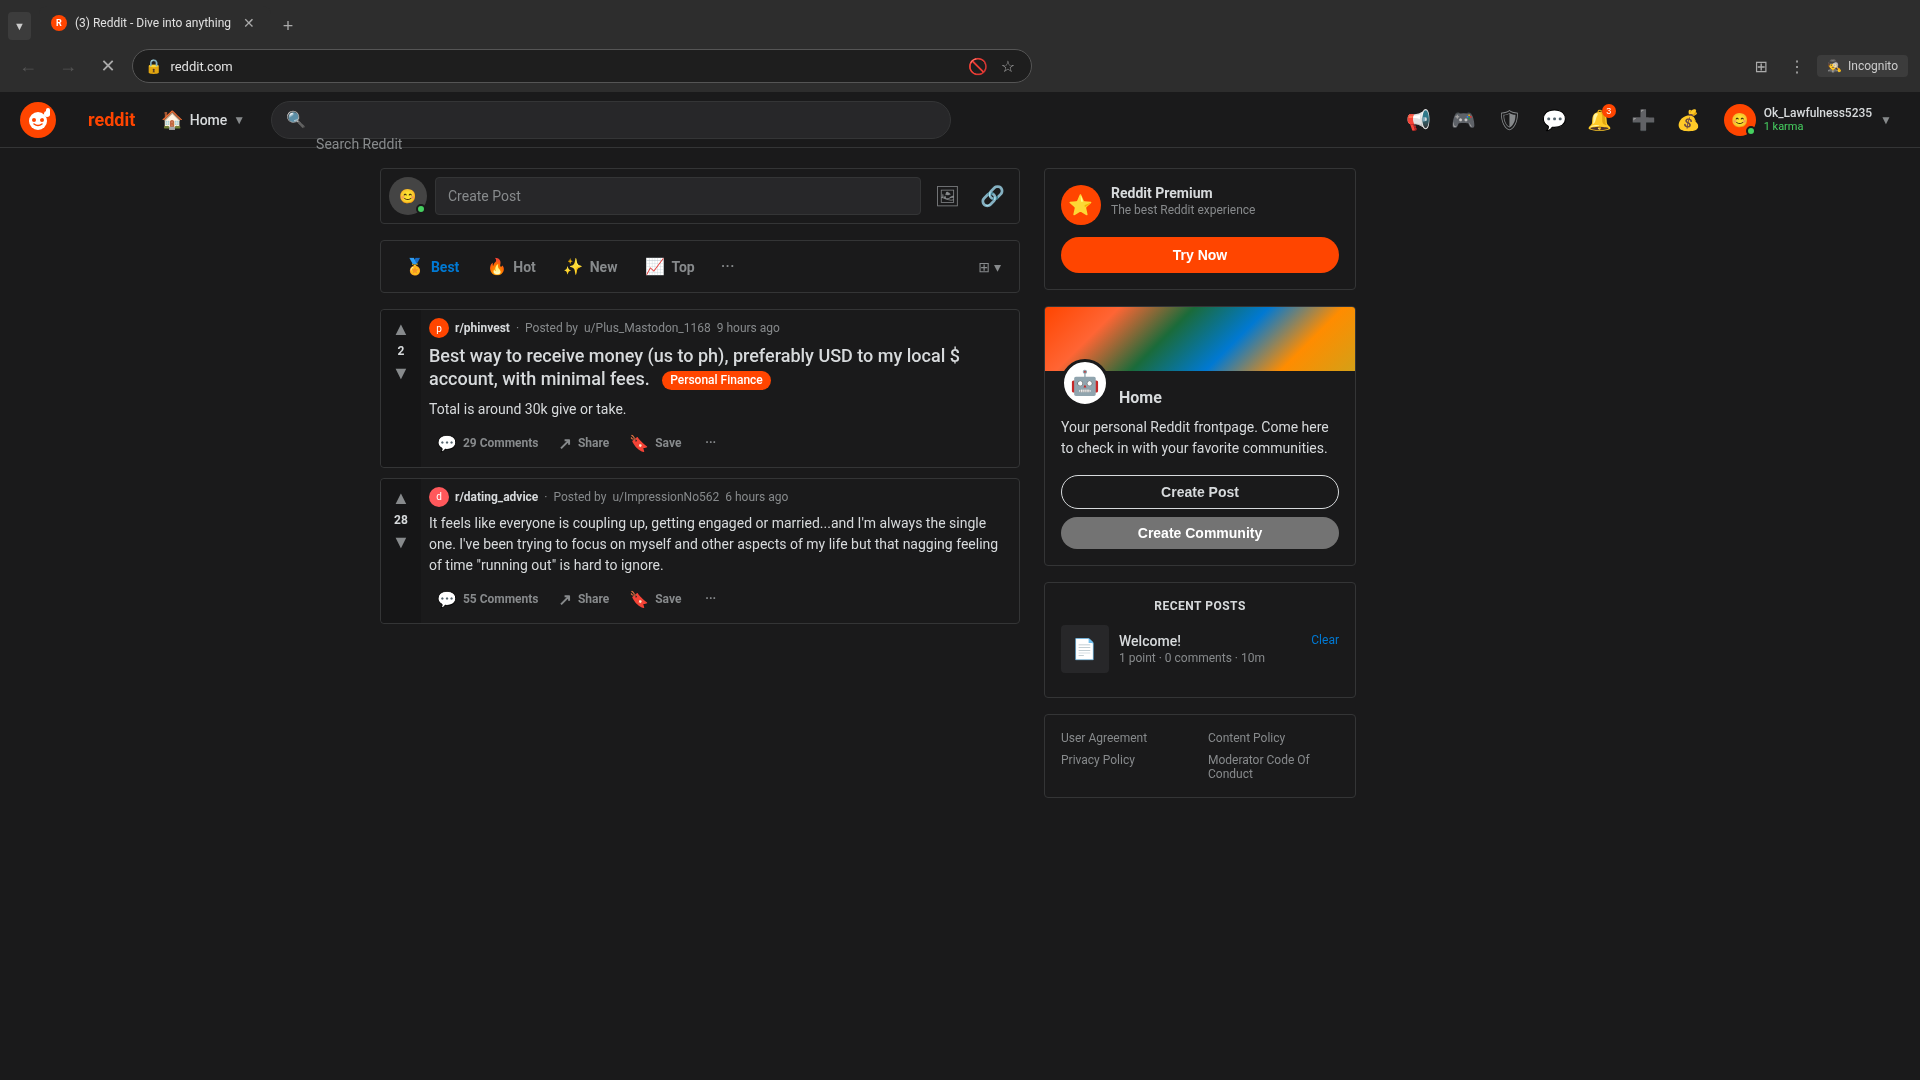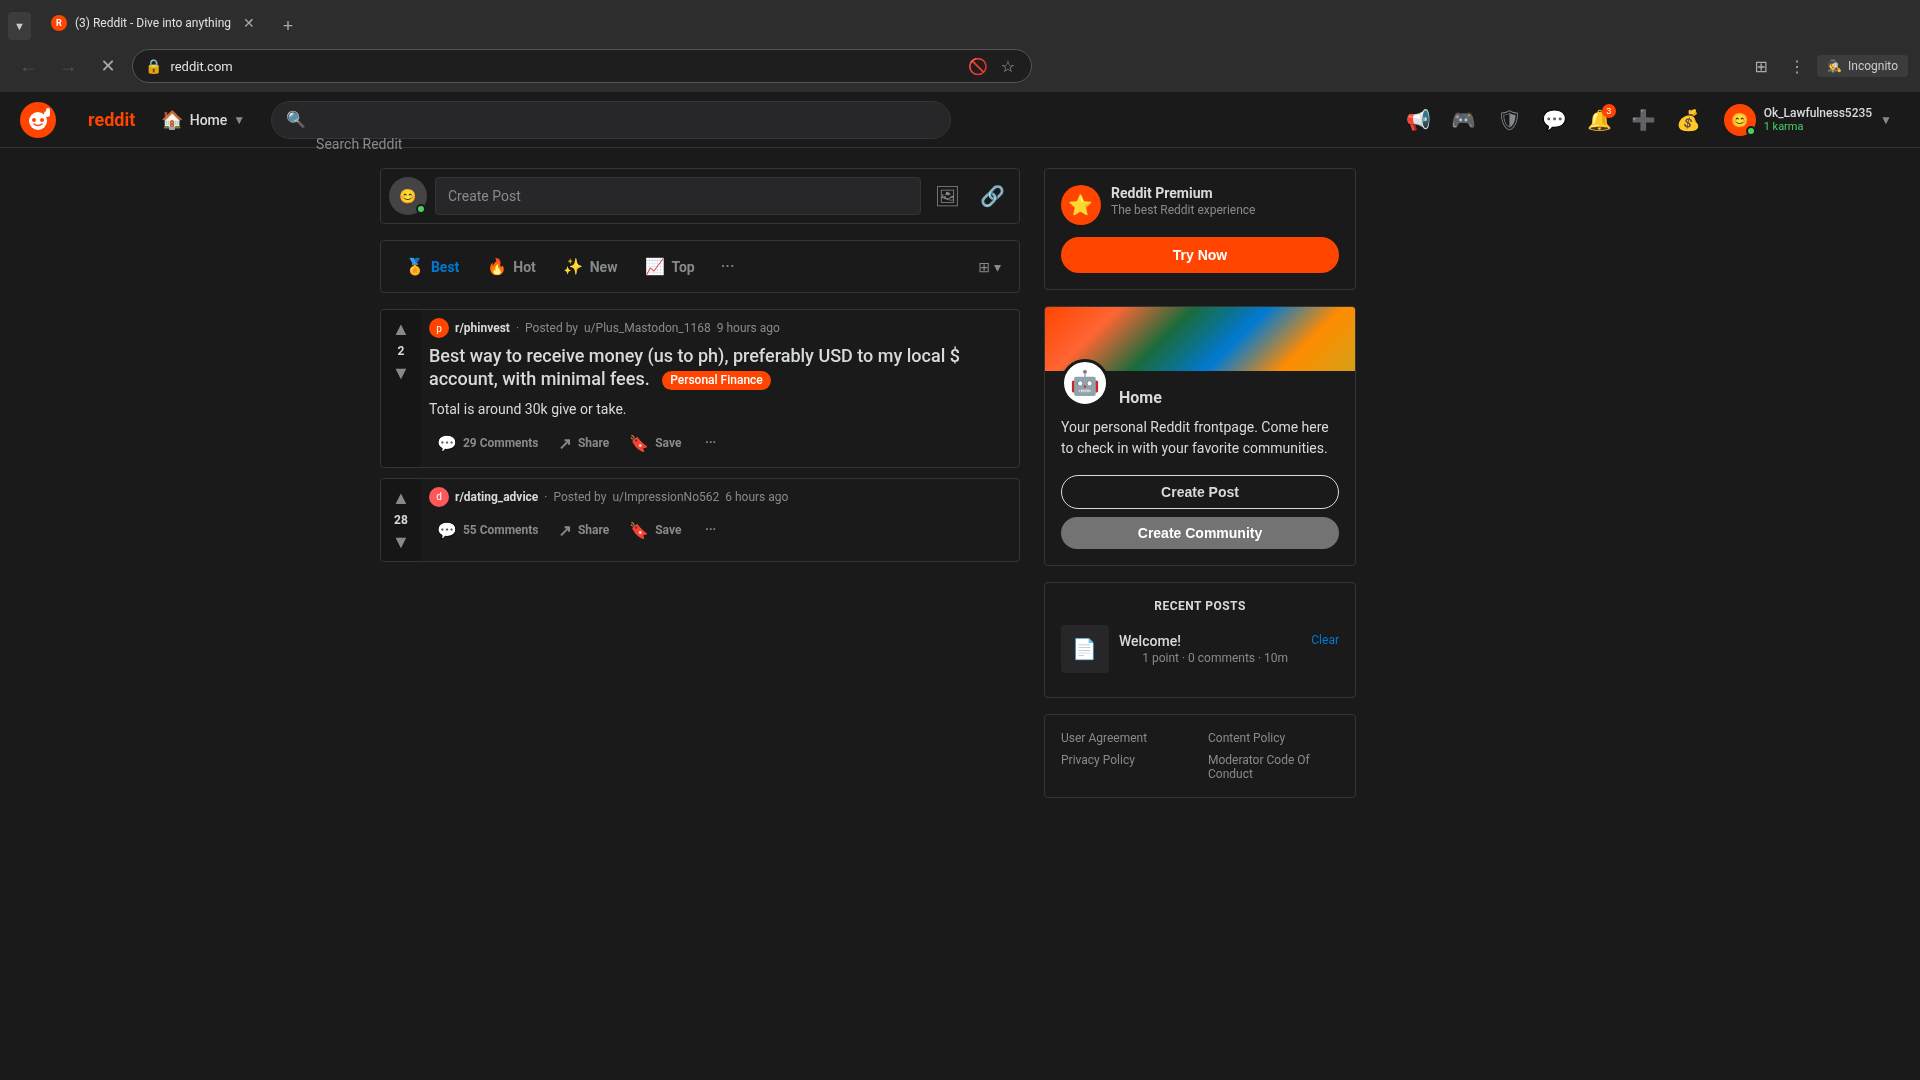--- a/index.html
+++ b/index.html
@@ -116,21 +116,21 @@
     .create-post-btn { background: transparent; border: 1px solid #d7dadc; border-radius: 20px; width: 100%; padding: 8px; font-size: 14px; font-weight: 700; cursor: pointer; color: #d7dadc; margin-bottom: 8px; }
     .create-community-btn { background: #737373; color: white; border: none; border-radius: 20px; width: 100%; padding: 8px; font-size: 14px; font-weight: 700; cursor: pointer; }
 
     
     .recent-posts-card { background: #1a1a1b; border: 1px solid #343536; border-radius: 4px; padding: 16px; margin-bottom: 16px; }
     .recent-posts-title { font-size: 12px; font-weight: 700; color: #d7dadc; text-transform: uppercase; letter-spacing: 0.5px; margin-bottom: 12px; text-align: center; }
     .recent-post-item { display: flex; align-items: center; gap: 10px; margin-bottom: 8px; }
     .recent-post-thumb { width: 48px; height: 48px; background: #272729; border-radius: 4px; display: flex; align-items: center; justify-content: center; font-size: 20px; color: #878a8c; }
     .recent-post-info { flex: 1; }
     .recent-post-name { font-size: 14px; color: #d7dadc; font-weight: 500; }
-    .recent-post-meta { font-size: 12px; color: #878a8c; margin-top: 2px; text-align: center; }
+    .recent-post-meta { font-size: 12px; color: #878a8c; margin-top: 2px; }
     .recent-clear { font-size: 12px; color: #0079d3; cursor: pointer; }
     .recent-post-row { display: flex; justify-content: space-between; align-items: flex-start; }
 
     
     .footer-links { background: #1a1a1b; border: 1px solid #343536; border-radius: 4px; padding: 16px; }
     .footer-grid { display: grid; grid-template-columns: 1fr 1fr; gap: 8px 16px; }
     .footer-link { color: #878a8c; font-size: 12px; cursor: pointer; }
   </style>
 </head>
 <body>
@@ -308,20 +308,21 @@
           <div class="post-content">
             <div class="post-meta">
               <span class="subreddit-icon" style="background:#ff585b;">d</span>
               <span class="subreddit-name">r/dating_advice</span>
               <span>·</span>
               <span>Posted by</span>
               <span class="post-author">u/ImpressionNo562</span>
               <span class="post-time">6 hours ago</span>
             </div>
             <div class="post-body">
+              <p style="margin-bottom:8px;">It feels like everyone is coupling up, getting engaged or married...and I'm always the single one. I've been trying to focus on myself and other aspects of my life but that nagging feeling of time "running out" is hard to ignore.</p>
             </div>
             <div class="post-actions">
               <div class="post-action-btn">
                 <span class="post-action-icon">💬</span>
                 <span>55 Comments</span>
               </div>
               <div class="post-action-btn">
                 <span class="post-action-icon">↗</span>
                 <span>Share</span>
               </div>

